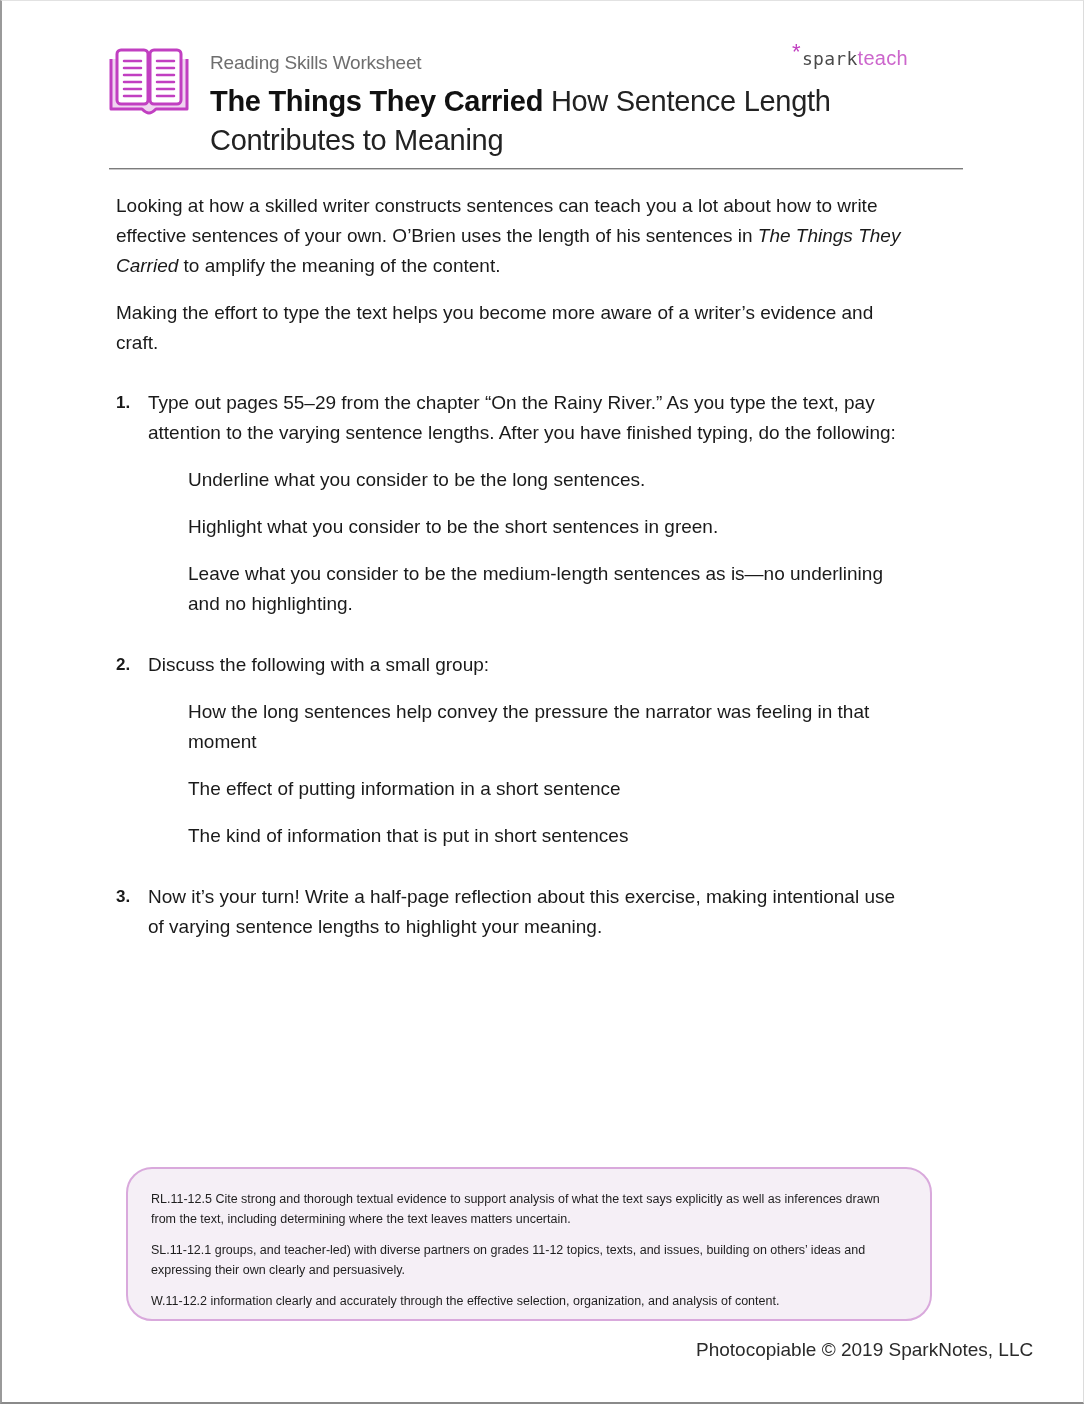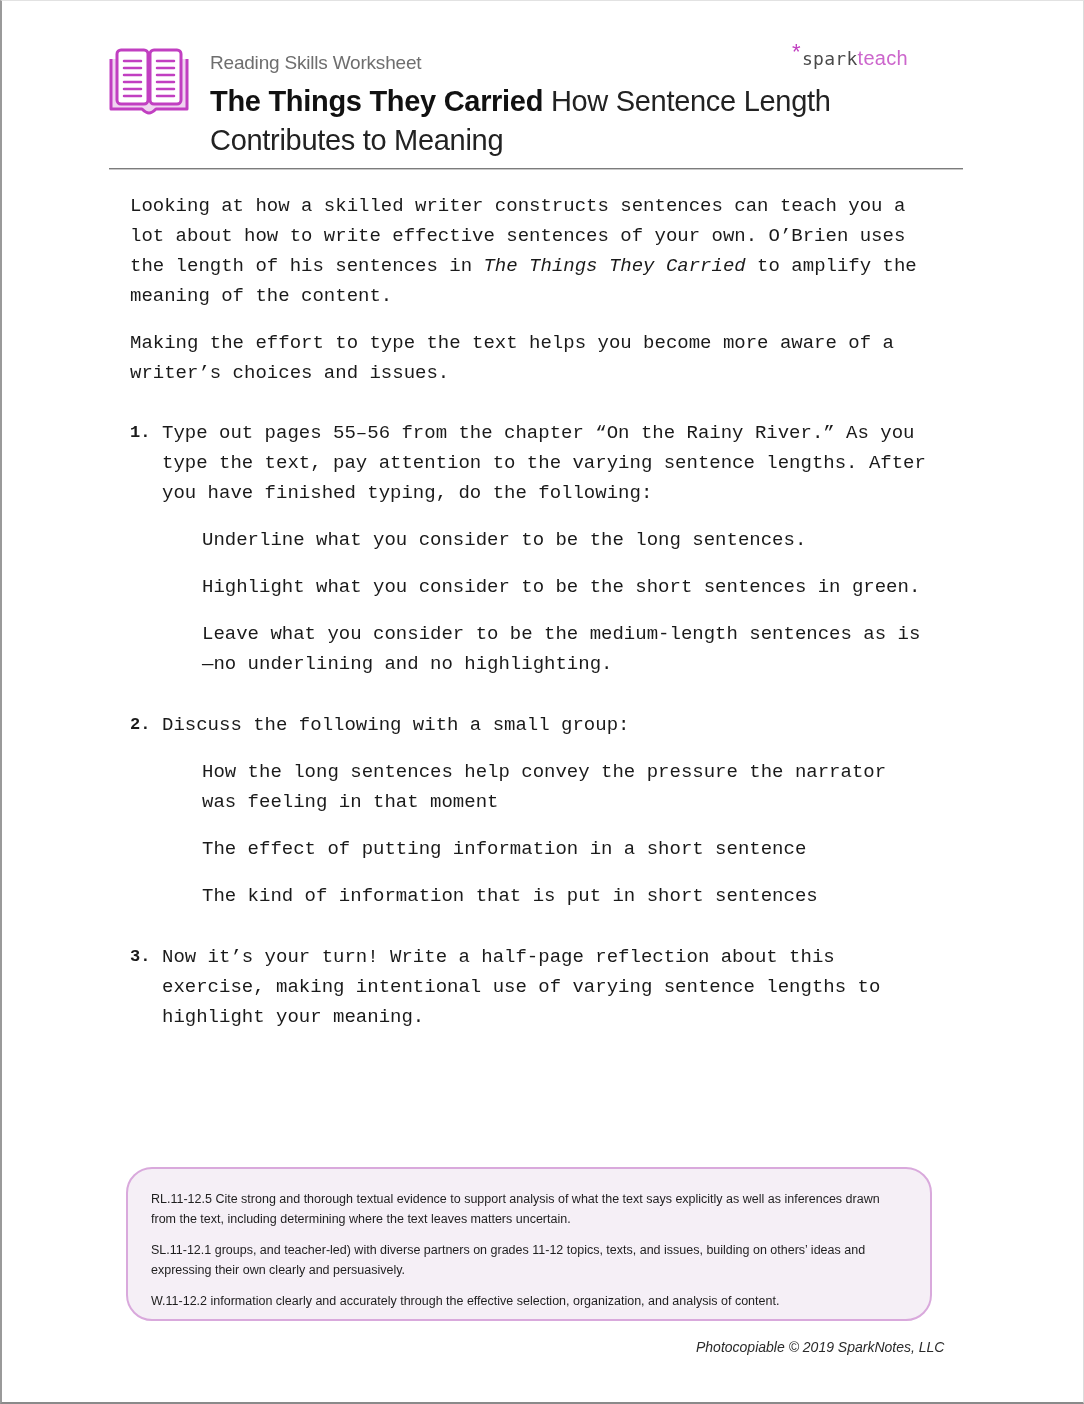--- a/index.html
+++ b/index.html
@@ -86,27 +86,26 @@
       left: 107px;
       top: 167px;
       width: 854px;
       height: 1px;
       background: #7c7c7c;
       border-bottom: 1px solid #c8c8c8;
     }
     
     .content {
       position: absolute;
-      left: 128px;
+      left: 114px;
       top: 190px;
       width: 800px;
       font-size: 19px;
       line-height: 30px;
       color: #1a1a1a;
-      font-family: Liberation Mono, monospace;
     }
     .content p {
       margin: 0 0 17px 0;
     }
     .content em {
       font-style: italic;
     }
     .numbered {
       margin-top: 30px;
     }
@@ -151,22 +150,21 @@
       line-height: 20px;
       color: #1e1e1e;
     }
     .standards p {
       margin: 0 18px 11px 0;
     }
     .footer {
       position: absolute;
       left: 694px;
       top: 1338px;
-      font-size: 14px;
-      font-style: italic;
+      font-size: 19px;
       color: #2a2a2a;
     }
   </style>
 </head>
 <body>
 
 <div class="page">
 
   <svg class="book-icon" viewBox="0 0 82 70" xmlns="http://www.w3.org/2000/svg">
 
@@ -200,27 +198,27 @@
   </div>
 
   <div class="logo">
     <span class="asterisk">*</span><span class="spark">spark</span><span class="teach">teach</span>
   </div>
 
   <div class="header-rule"></div>
 
   <div class="content">
     <p><span>Looking at how a skilled writer constructs sentences can teach you a lot about how to write effective sentences of your own. O’Brien uses the length of his sentences in </span><em>The Things They Carried</em><span> to amplify the meaning of the content.</span></p>
-    <p>Making the effort to type the text helps you become more aware of a writer’s choices and issues.</p>
+    <p>Making the effort to type the text helps you become more aware of a writer’s evidence and craft.</p>
 
     <div class="numbered">
 
       <div class="item">
         <span class="num">1.</span>
-        <p class="lead">Type out pages 55–56 from the chapter “On the Rainy River.” As you type the text, pay attention to the varying sentence lengths. After you have finished typing, do the following:</p>
+        <p class="lead">Type out pages 55–29 from the chapter “On the Rainy River.” As you type the text, pay attention to the varying sentence lengths. After you have finished typing, do the following:</p>
         <div class="sub-list">
           <p class="sub">Underline what you consider to be the long sentences.</p>
           <p class="sub">Highlight what you consider to be the short sentences in green.</p>
           <p class="sub">Leave what you consider to be the medium-length sentences as is—no underlining and no highlighting.</p>
         </div>
       </div>
 
       <div class="item">
         <span class="num">2.</span>
         <p class="lead">Discuss the following with a small group:</p>

